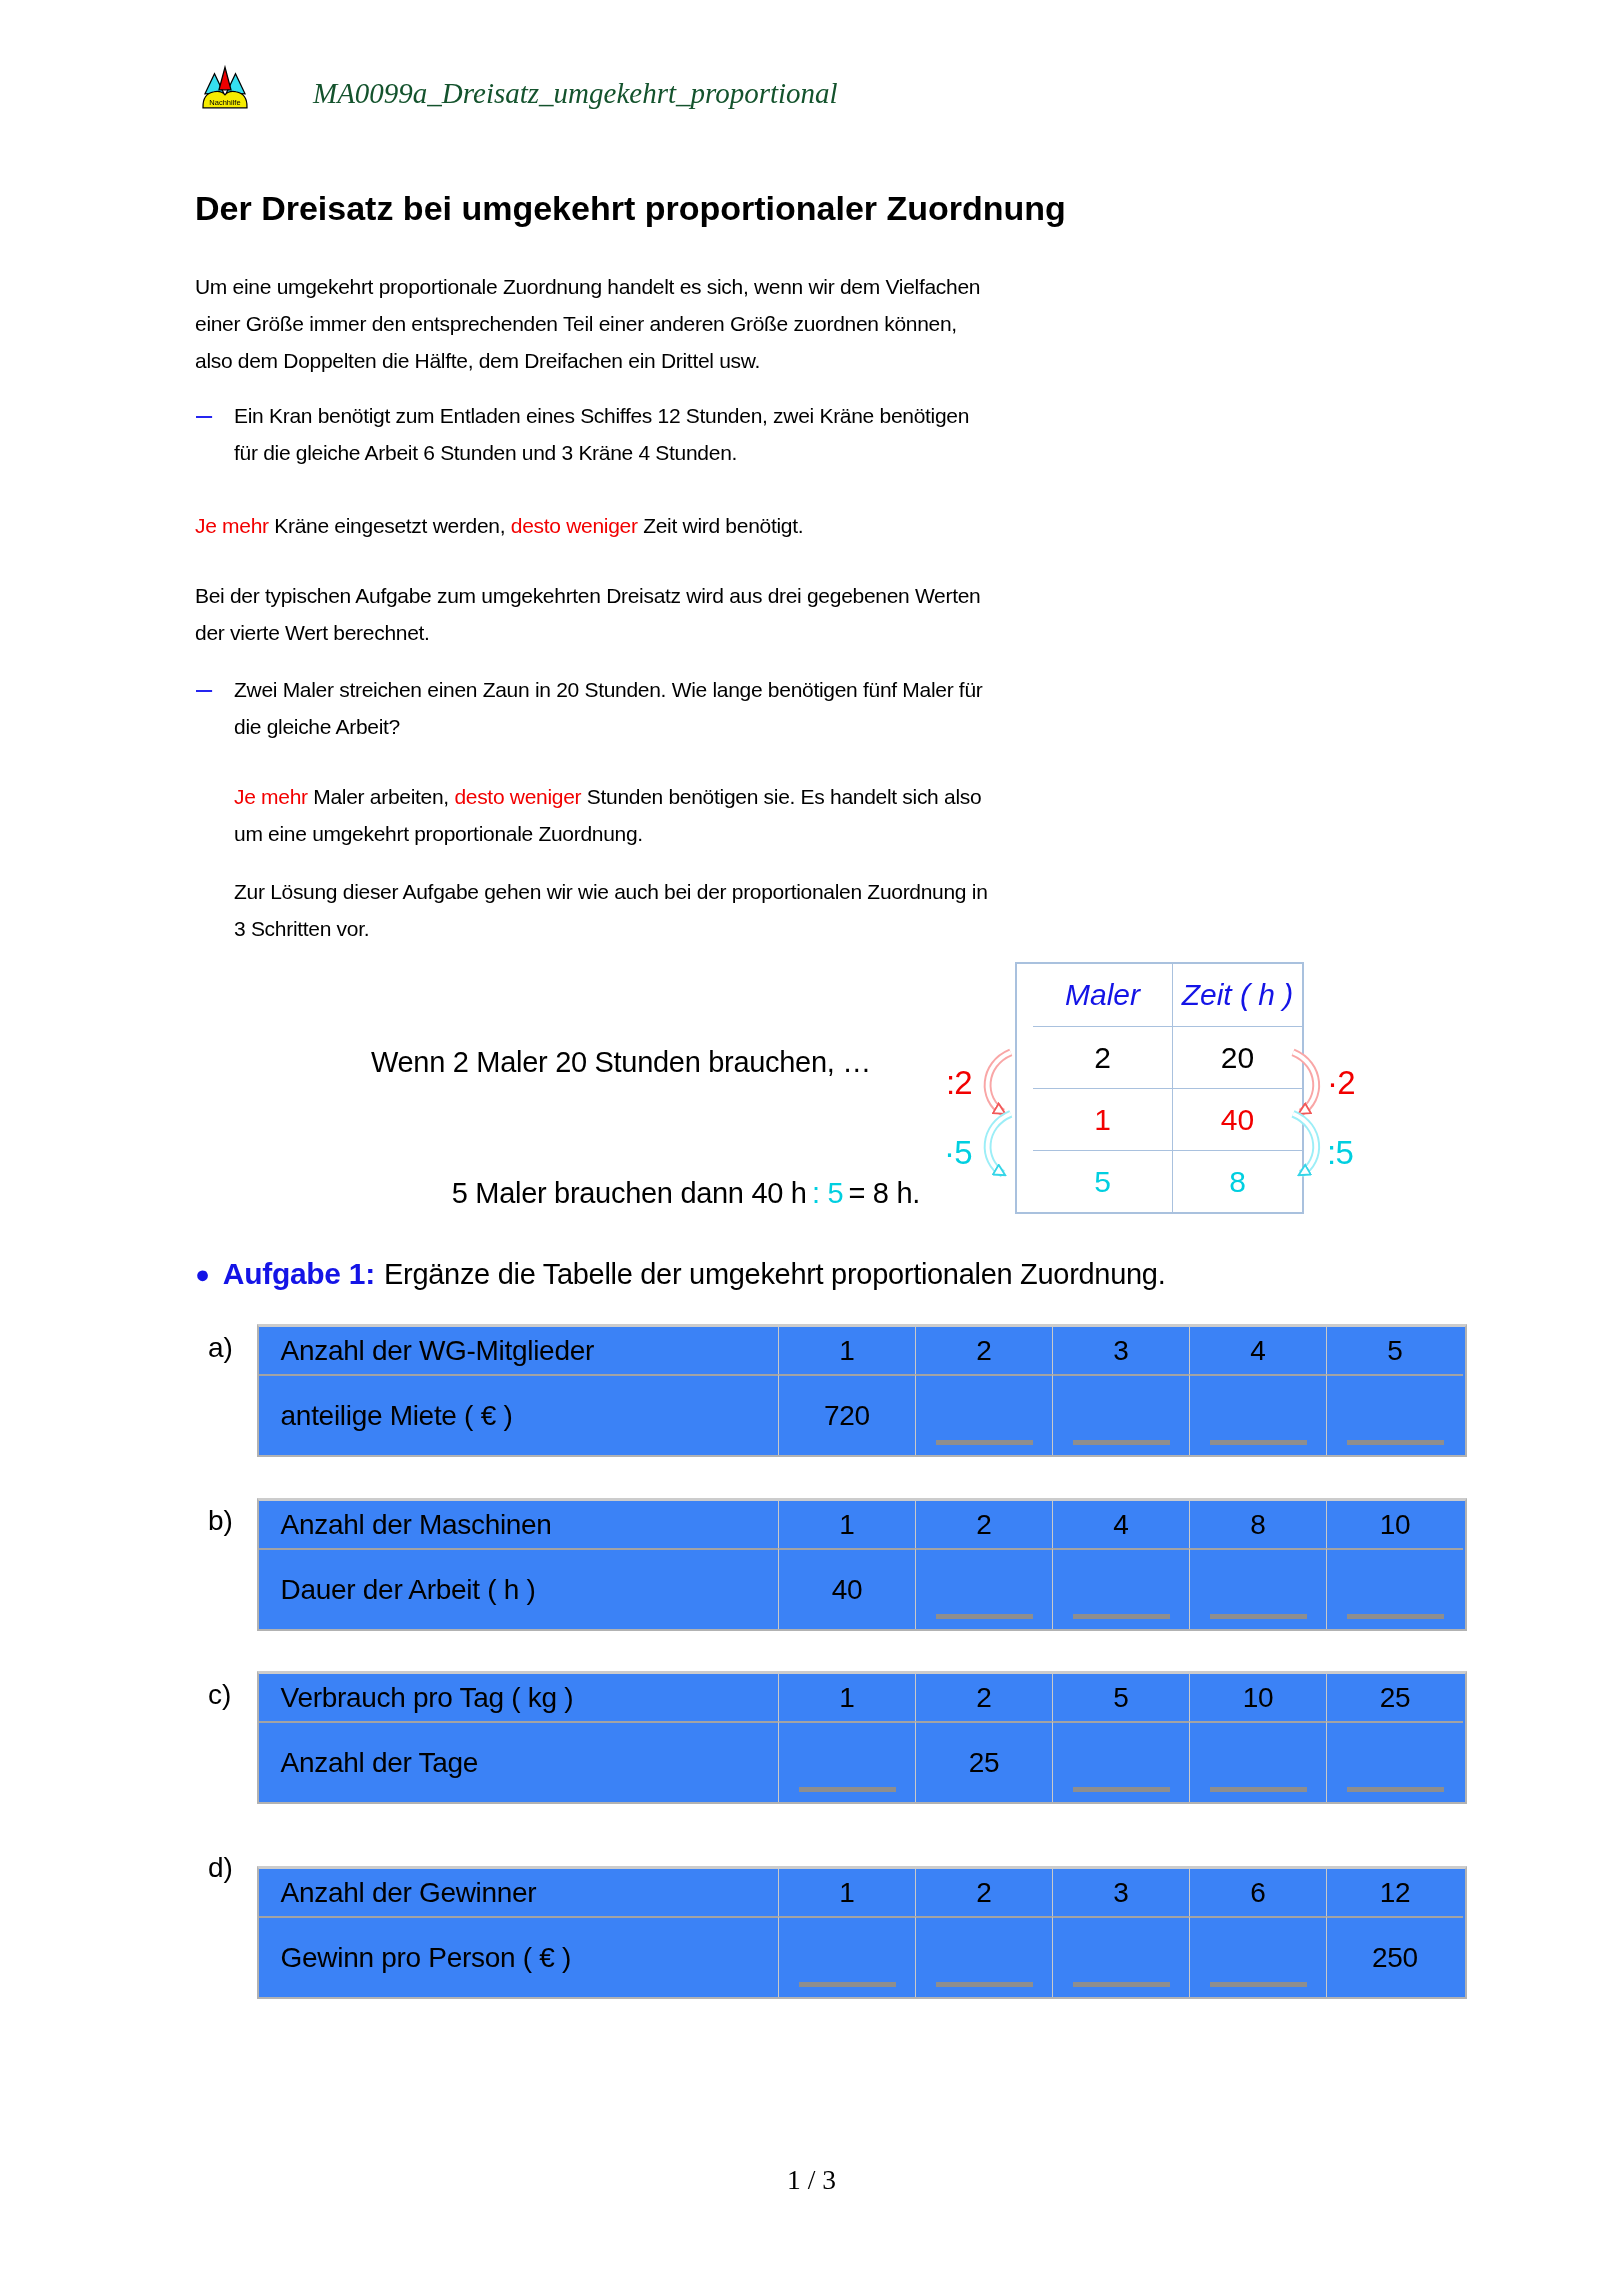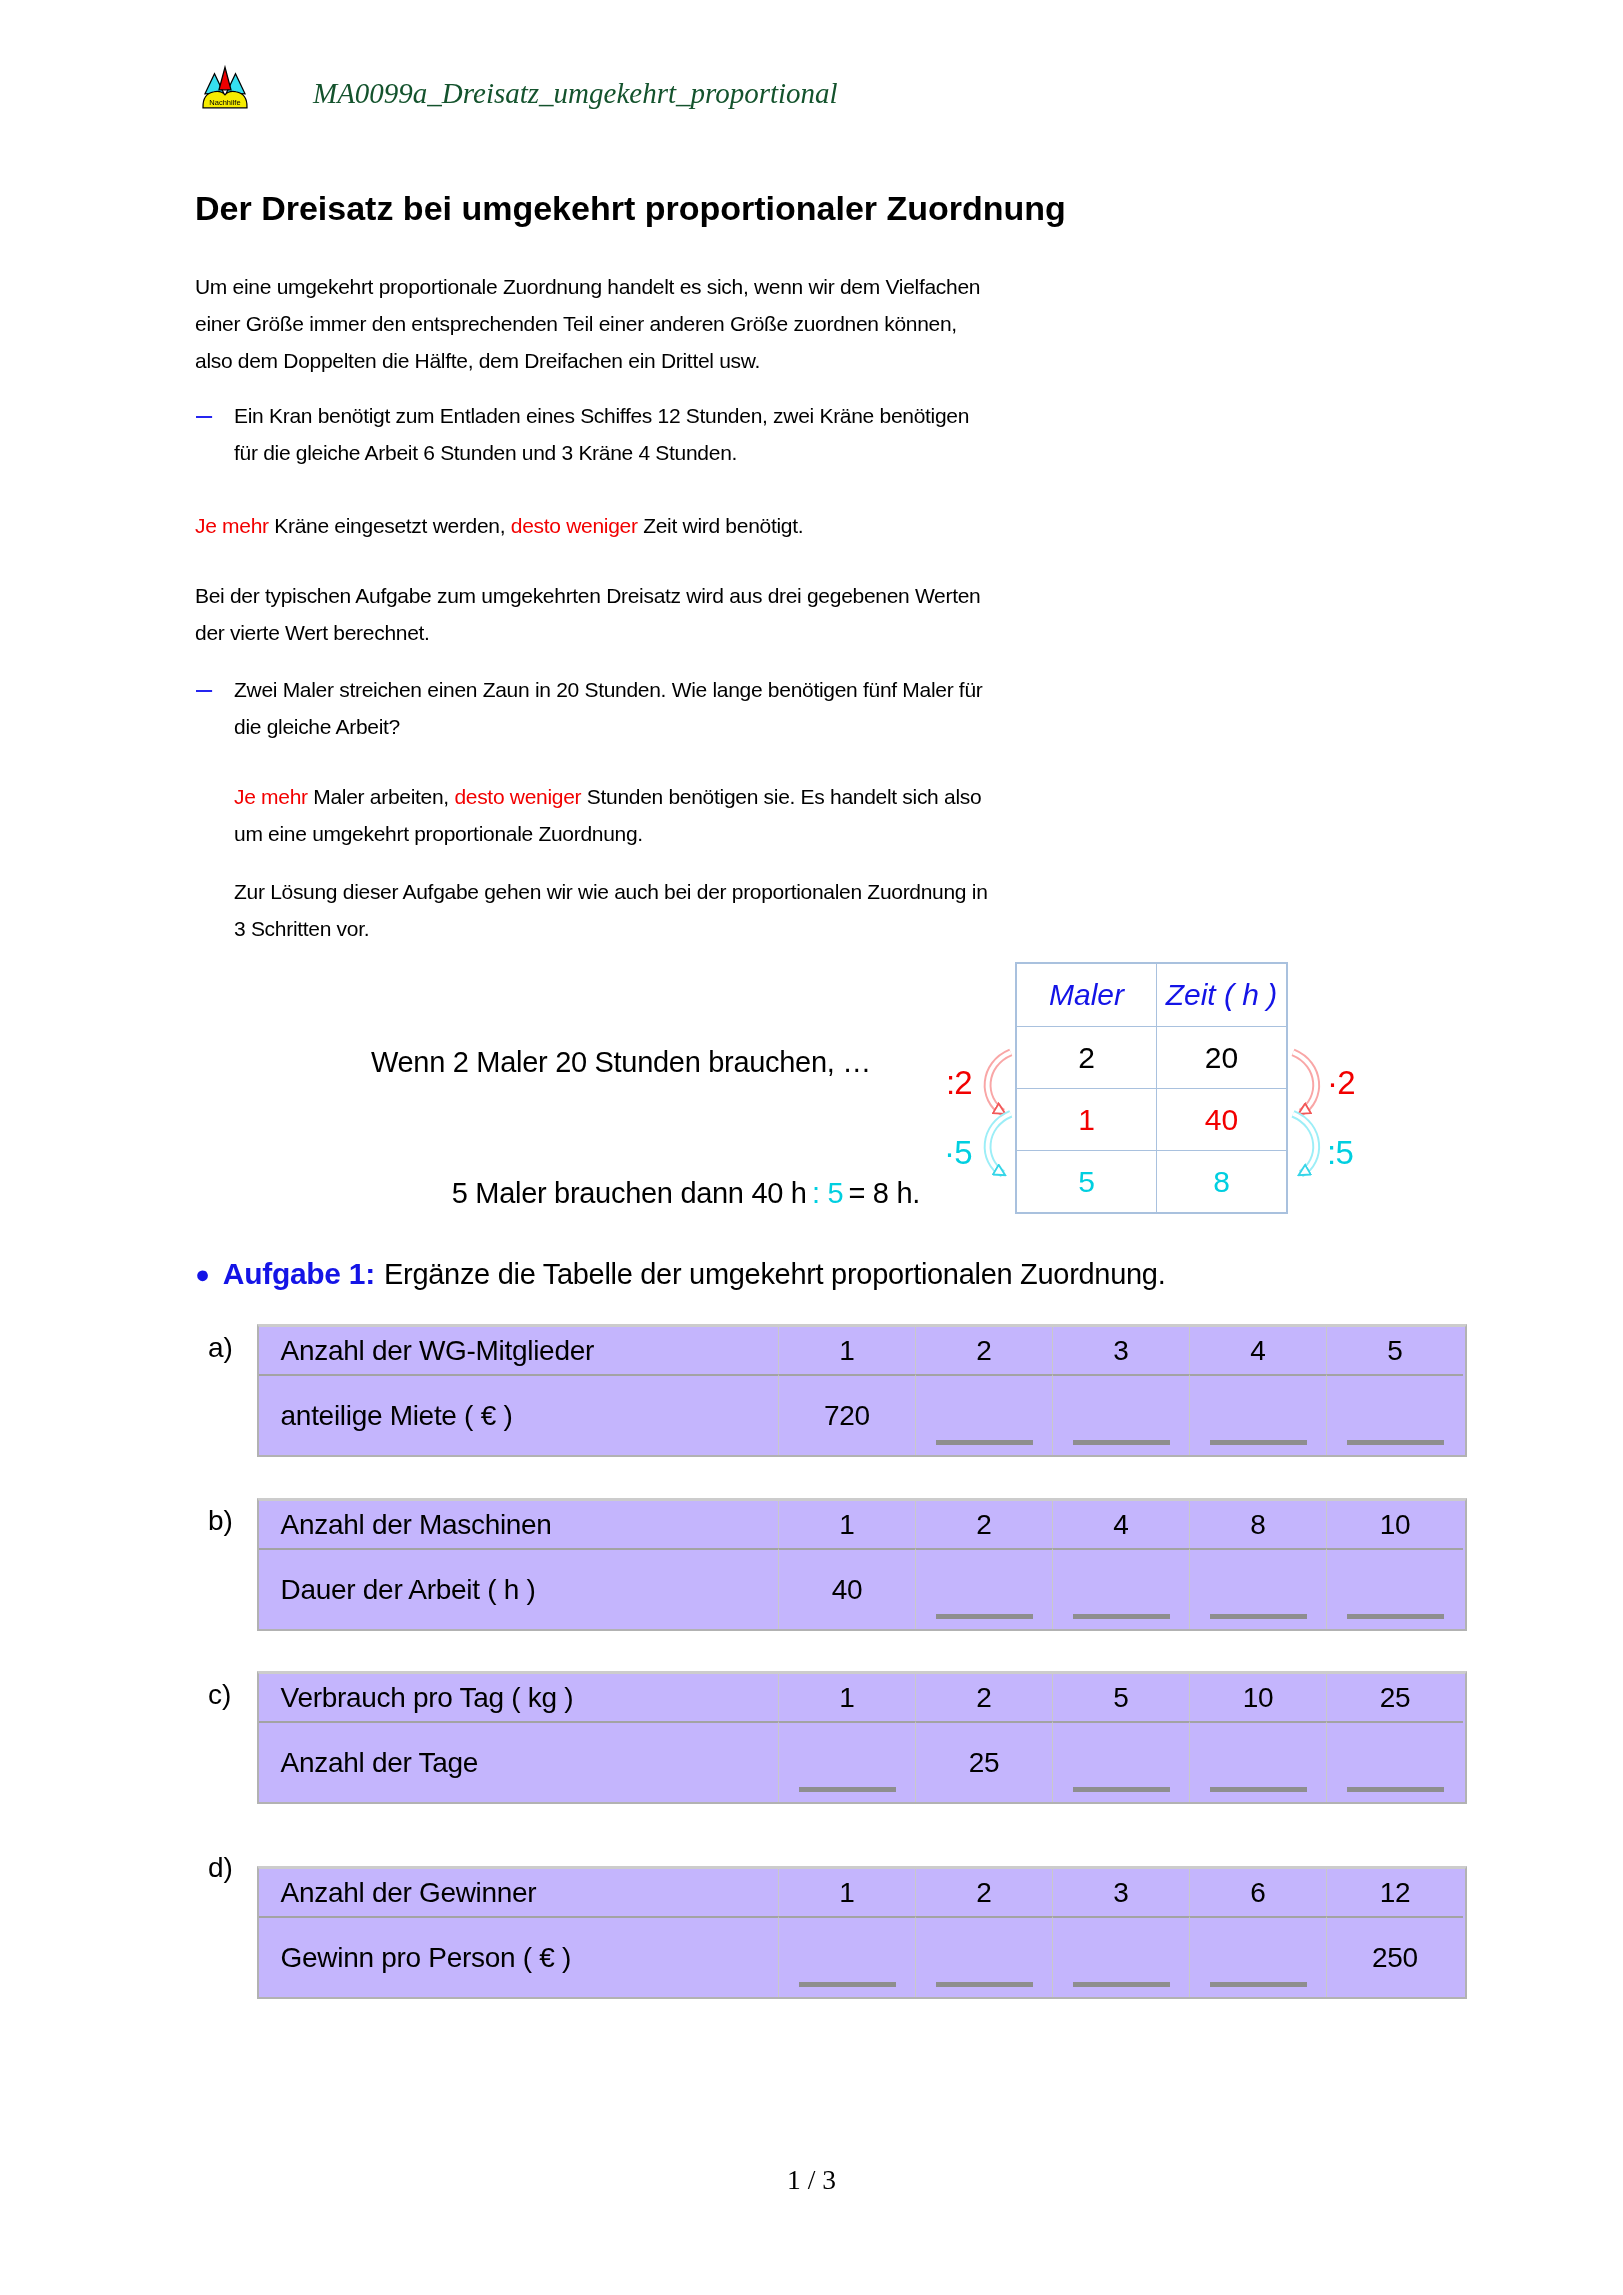--- a/index.html
+++ b/index.html
@@ -18,39 +18,39 @@
   .red{color:#f20000;}
   .cyan{color:#00cfe0;}
   .dash{position:absolute;font-size:29px;line-height:37px;color:#2525f0;}
   
   .step{position:absolute;font-size:29px;line-height:33px;text-align:right;white-space:nowrap;
         letter-spacing:-0.3px;}
   .step .op{margin:0 5.2px;}
   
   .xtable{position:absolute;left:1015px;top:962px;display:grid;
           grid-template-columns:139px 130px;grid-template-rows:62px 62px 62px 62px;
-          border:2px solid #a9c1de;background:#fff;}
+          border:2px solid #a9c1de;background:#fff;padding-left:16px;}
   .xcell{display:flex;align-items:center;justify-content:center;font-size:30px;}
   .xcell.bl{border-left:1.3px solid #a9c1de;}
   .xcell.bt{border-top:1.3px solid #a9c1de;}
   .xhead{color:#1414e6;font-style:italic;}
   .oplab{position:absolute;font-size:33px;letter-spacing:-0.7px;}
   .oplab.l{left:895px;width:77px;text-align:right;}
   .oplab.r{left:1327px;width:79px;text-align:left;}
   .arrows{position:absolute;left:962px;top:1021px;}
   
   .aufg{position:absolute;left:195px;top:1257px;font-size:29px;white-space:nowrap;letter-spacing:-0.3px;}
   .aufg .bull{color:#1414e6;font-size:25px;margin-right:13px;vertical-align:1.3px;}
   .aufg .lab{color:#1414e6;font-weight:bold;font-size:30px;margin-right:9.2px;}
   
   .atag{position:absolute;left:208px;font-size:28px;}
   .abox{position:absolute;left:257px;width:1206px;display:grid;
         grid-template-columns:519px 137px 137px 137px 137px 137px;
         grid-template-rows:47px 81px;
-        border:2px solid #b2b2b2;border-top:3.3px solid #cccccc;background:#c4b5fd;}
+        border:2px solid #b2b2b2;border-top:3.3px solid #cccccc;background:#3b82f6;}
   .acell{display:flex;align-items:center;justify-content:center;font-size:28px;letter-spacing:-0.3px;}
   .acell.vl{border-left:1.3px solid #c9c9c9;}
   .acell.hr{border-top:2px solid #a3a3a3;}
   .acell.lab{justify-content:flex-start;padding-left:21.6px;}
   .acell.blankc{align-items:flex-end;padding-bottom:10.5px;}
   .bar{width:97px;height:4.6px;background:#8e8e8e;}
   
   .footer{position:absolute;left:0;top:2164px;width:100%;text-align:center;
           font-family:"Liberation Serif",serif;font-size:27.5px;}
 </style>

